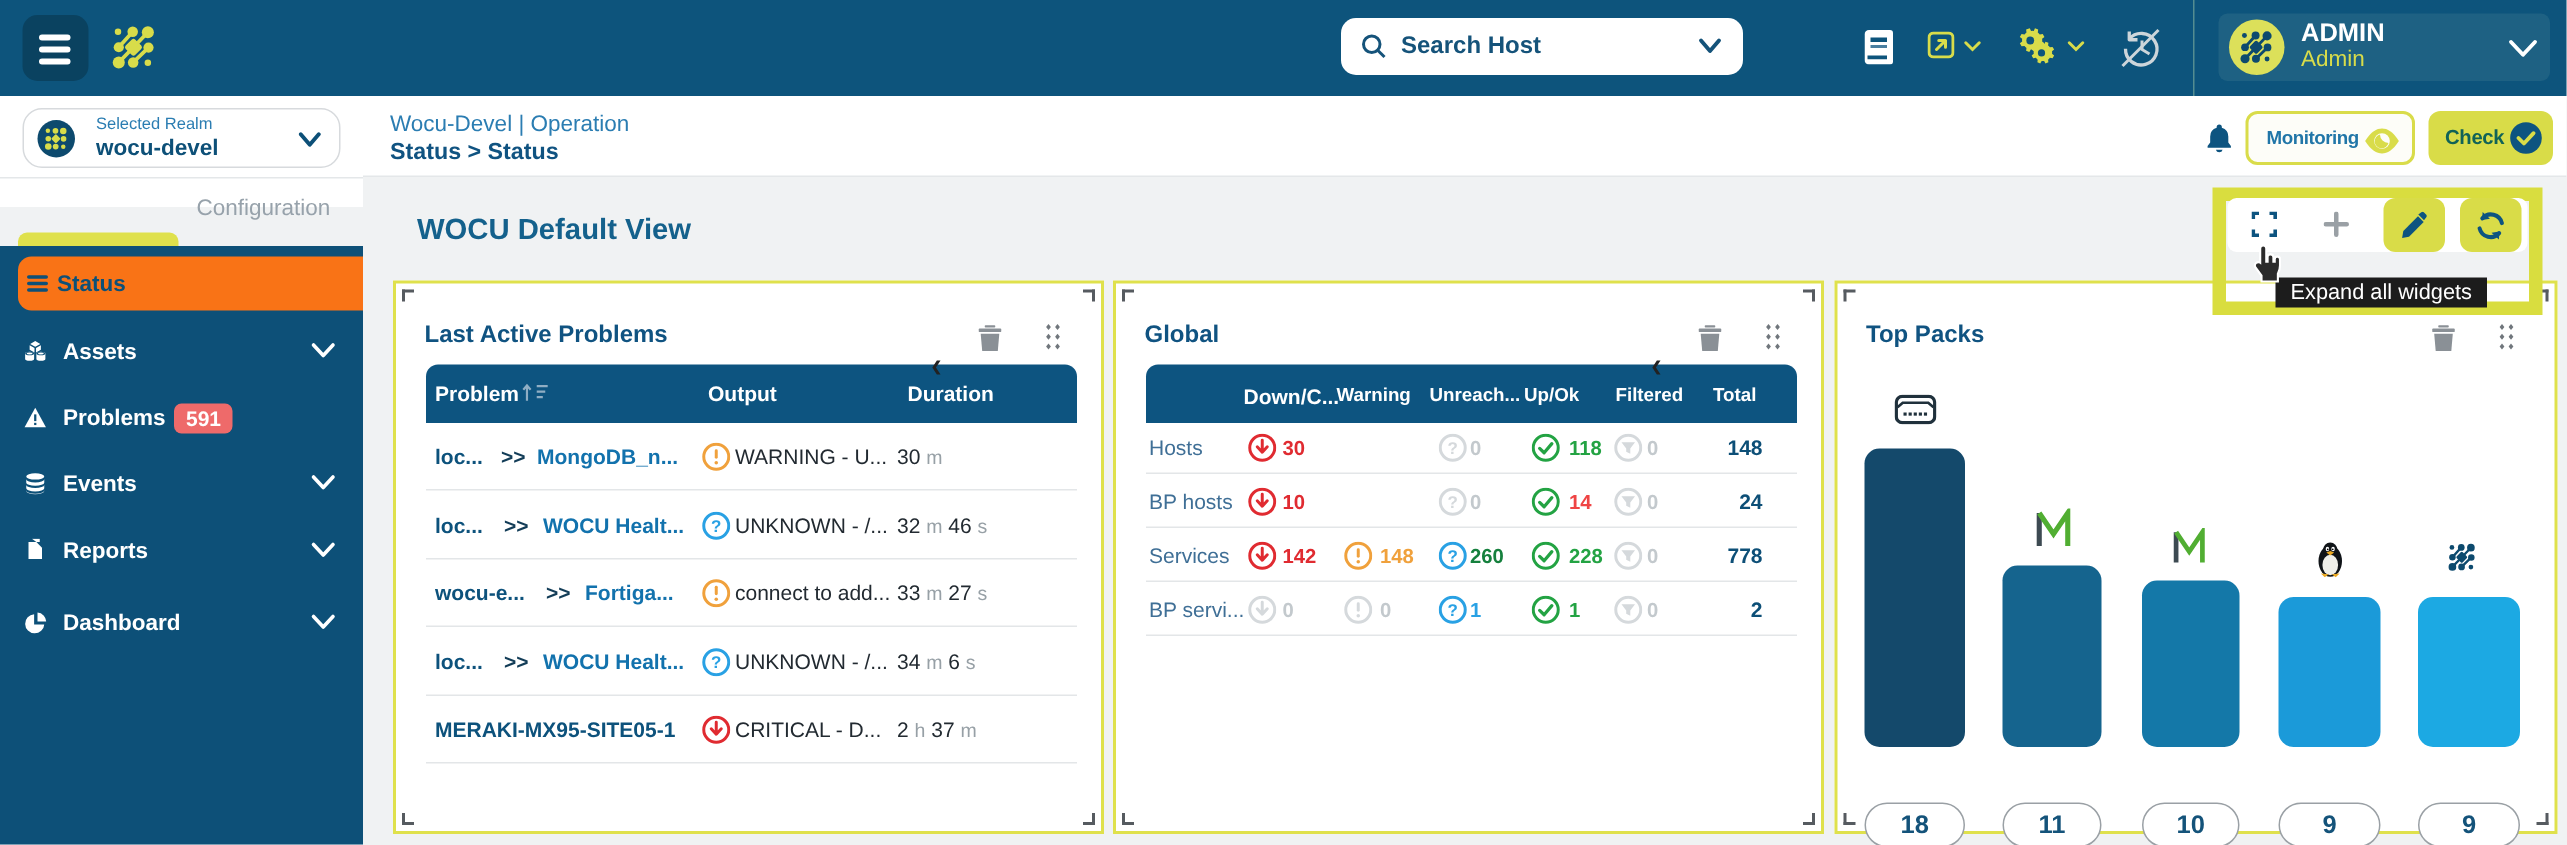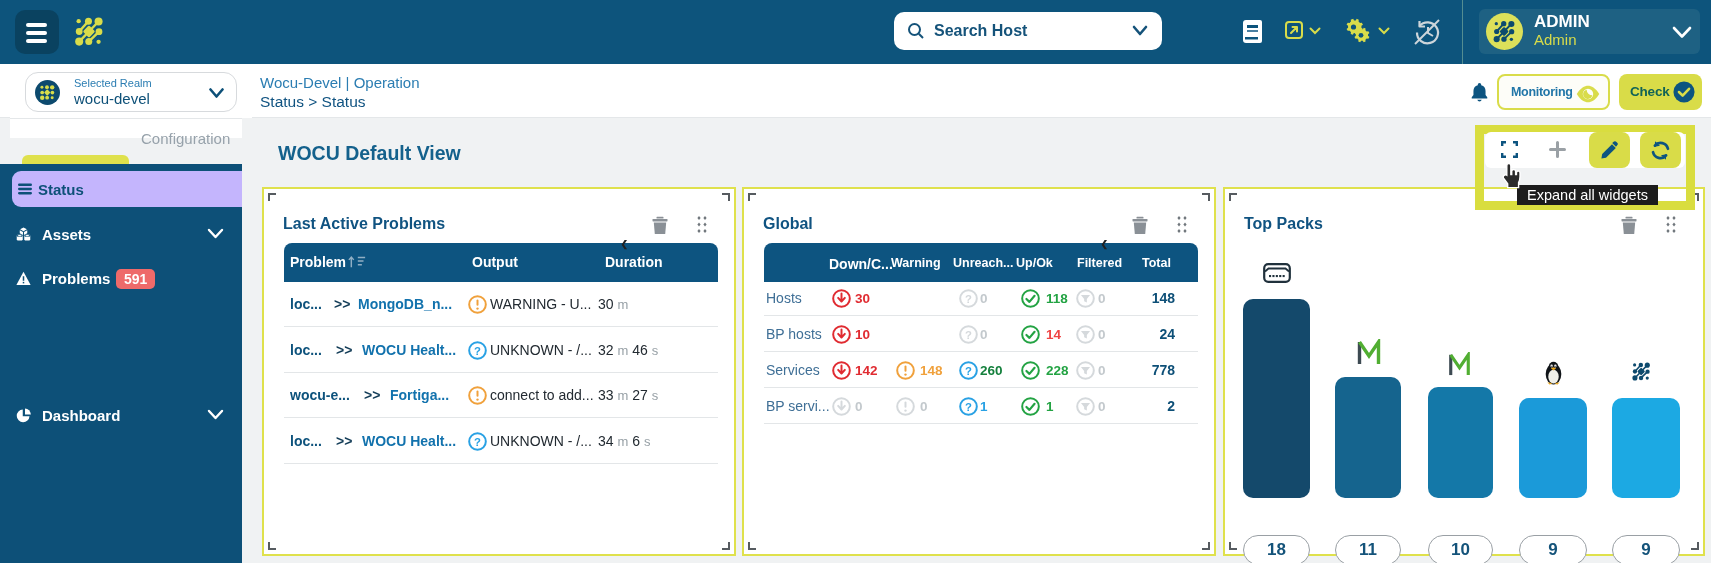--- a/index.html
+++ b/index.html
@@ -16,38 +16,38 @@
   .hicon { position:absolute; top:20px; }
   
   #userline { position:absolute; left:1462px; top:0; width:1px; height:64px; background:rgba(170,210,170,0.45); }
   #userbox { position:absolute; left:1479px; top:9px; width:221px; height:45px; background:rgba(182,219,195,0.10); border-radius:6px; }
   #avatar { position:absolute; left:7px; top:4px; width:37px; height:37px; border-radius:50%; background:#dce05a; }
   #uname { position:absolute; left:55px; top:3px; color:#fff; font-weight:bold; font-size:17px; }
   #urole { position:absolute; left:55px; top:22px; color:#d8dc4a; font-size:15px; }
   
   #subheader { position:absolute; left:0; top:64px; width:1711px; height:54px; background:#fff; border-bottom:1px solid #e4e7e9; }
   #bc1 { position:absolute; left:260px; top:10px; font-size:15px; color:#2b7db2; font-weight:500; }
-  #bc2 { position:absolute; left:260px; top:29px; font-size:15.5px; color:#105381; font-weight:normal; }
+  #bc2 { position:absolute; left:260px; top:29px; font-size:15.5px; color:#105381; font-weight:bold; }
   #btn-mon { position:absolute; left:1497px; top:10px; width:113px; height:36px; background:#fdfdf8; border:2px solid #d9dc4a; border-radius:8px; color:#2176a8; font-size:12.5px; font-weight:600; letter-spacing:-0.3px; line-height:32px; text-align:left; padding-left:12px; }
   #btn-check { position:absolute; left:1619px; top:10px; width:83px; height:36px; background:#d9dc48; border-radius:8px; color:#116357; font-size:13.5px; font-weight:bold; letter-spacing:-0.2px; line-height:36px; padding-left:11px; }
   
-  #side-white { position:absolute; left:10px; top:64px; width:242px; height:74px; background:#fff; }
+  #side-white { position:absolute; left:0; top:64px; width:242px; height:74px; background:#fff; }
   #realm { position:absolute; left:15px; top:8px; width:212px; height:40px; border:1px solid #d7dadd; border-radius:13px; background:#fff; }
   #realm .ic { position:absolute; left:9px; top:7px; width:25px; height:25px; border-radius:50%; background:#0d4a6e; }
   #realm .t1 { position:absolute; left:48px; top:4px; font-size:11px; color:#2b7db2; }
-  #realm .t2 { position:absolute; left:48px; top:17px; font-size:15px; font-weight:normal; color:#0d5078; }
+  #realm .t2 { position:absolute; left:48px; top:17px; font-size:15px; font-weight:bold; color:#0d5078; }
   #tabs { position:absolute; left:0; top:54px; width:242px; height:46px; border-top:1px solid #e4e7e9; }
   #tab1 { position:absolute; left:34px; top:11px; letter-spacing:-0.2px; font-size:15px; font-weight:bold; color:#105381;margin-top:46px; }
   #tab2 { position:absolute; left:131px; top:11px; font-size:15px; color:#97a2ab; }
   #tabind { position:absolute; left:12px; top:36px; width:107px; height:10px; background:#dfe14c; border-radius:6px 6px 0 0; }
   #side-dark { position:absolute; left:0; top:164px; width:242px; height:399px; background:#0d5078; }
   .mitem { position:absolute; left:0; width:242px; height:36px; color:#fff; font-weight:bold; font-size:15px; }
   .mitem .lab { position:absolute; left:42px; top:9px; }
   .mitem .chev { position:absolute; right:18px; top:11px; }
-  #mi-status { position:absolute; left:12px; top:7px; width:240px; height:36px; background:#c4b5fd; border-radius:9px; color:#0d5078; font-weight:bold; font-size:15px; }
+  #mi-status { position:absolute; left:12px; top:7px; width:240px; height:36px; background:#f97316; border-radius:9px; color:#0d5078; font-weight:bold; font-size:15px; }
   #mi-status .lab { position:absolute; left:26px; top:9.5px; }
   .badge { position:absolute; left:116px; top:8px; background:#ee6a6a; color:#fff; font-size:14px; font-weight:bold; border-radius:5px; padding:2px 8px; }
   
   #content { position:absolute; left:242px; top:118px; width:1469px; height:445px; background:#f0f2f3; }
   #viewtitle { position:absolute; left:36px; top:24px; font-size:19.5px; font-weight:bold; color:#14618c; }
   
   .card { position:absolute; top:69px; height:369px; background:#fff; border:2px solid #dfe14c; }
   .card .title { position:absolute; left:19px; top:26px; font-size:16px; font-weight:bold; color:#105381; }
   .cm { position:absolute; width:8px; height:8px; }
   .cm.tl { left:4px; top:4px; border-left:2px solid #565b60; border-top:2px solid #565b60; }
@@ -254,20 +254,44 @@
   </div>
   <div class="mitem" style="top:97px">
     <svg style="position:absolute;left:16px;top:10px" width="15" height="15" viewBox="0 0 20 20">
         <path d="M10 1 L19.5 18.5 H0.5 Z" fill="#fff"></path>
         <rect x="9" y="7" width="2" height="6" fill="#0d5078"></rect>
         <rect x="9" y="14.5" width="2" height="2" fill="#0d5078"></rect>
       </svg>
     <div class="lab">Problems</div>
     <div class="badge">591</div>
   </div>
+  <div class="mitem" style="top:141px">
+    <svg style="position:absolute;left:16px;top:10px" width="15" height="15" viewBox="0 0 20 20">
+        <g fill="#fff">
+          <ellipse cx="10" cy="3.5" rx="8" ry="2.8"></ellipse>
+          <path d="M2 6 a8 2.8 0 0 0 16 0 v3 a8 2.8 0 0 1 -16 0 Z"></path>
+          <path d="M2 11 a8 2.8 0 0 0 16 0 v3 a8 2.8 0 0 1 -16 0 Z"></path>
+          <path d="M2 16 a8 2.8 0 0 0 16 0 v0.5 a8 2.8 0 0 1 -16 0 Z"></path>
+        </g>
+      </svg>
+    <div class="lab">Events</div>
+    <svg class="chev" width="17" height="12" viewBox="0 0 17 12">
+        <path d="M2 2 L8.5 9 L15 2" fill="none" stroke="#fff" stroke-width="2.4" stroke-linecap="round" stroke-linejoin="round"></path>
+      </svg>
+  </div>
+  <div class="mitem" style="top:186px">
+    <svg style="position:absolute;left:16px;top:9px" width="15" height="16" viewBox="0 0 20 21">
+        <path d="M4 3 h7 l5 5 v10 H4 Z" fill="#fff"></path>
+        <path d="M7 0 h7 l0 3 h-3 Z" fill="#fff"></path>
+      </svg>
+    <div class="lab">Reports</div>
+    <svg class="chev" width="17" height="12" viewBox="0 0 17 12">
+        <path d="M2 2 L8.5 9 L15 2" fill="none" stroke="#fff" stroke-width="2.4" stroke-linecap="round" stroke-linejoin="round"></path>
+      </svg>
+  </div>
   <div class="mitem" style="top:234px">
     <svg style="position:absolute;left:16px;top:10px" width="15" height="15" viewBox="0 0 20 20">
         <path d="M9 2 A 8.5 8.5 0 1 0 18 11 L9 11 Z" fill="#fff"></path>
         <path d="M12 0.5 A 8.5 8.5 0 0 1 19.8 8.5 L12 8.5 Z" fill="#fff"></path>
       </svg>
     <div class="lab">Dashboard</div>
     <svg class="chev" width="17" height="12" viewBox="0 0 17 12">
         <path d="M2 2 L8.5 9 L15 2" fill="none" stroke="#fff" stroke-width="2.4" stroke-linecap="round" stroke-linejoin="round"></path>
       </svg>
   </div>
@@ -349,20 +373,29 @@
     <div class="prow" style="top:229.5px">
       <span class="hostlink" style="left:6px">loc...</span>
         <span class="sep" style="left:52px">&gt;&gt;</span>
         <span class="svclink" style="left:78px">WOCU Healt...</span>
       <svg style="position:absolute;left:184px;top:13px" width="19" height="19" viewBox="0 0 21 21">
           <circle cx="10.5" cy="10.5" r="9.2" fill="none" stroke="#29a1e4" stroke-width="2.2"></circle>
           <text x="10.5" y="15" font-size="12.5" font-weight="bold" fill="#29a1e4" text-anchor="middle" font-family="Liberation Sans">?</text>
         </svg>
       <span style="left:206px">UNKNOWN - /...</span>
       <span style="left:314px">34 <span class="unit">m</span> 6 <span class="unit">s</span></span>
+    </div>
+    <div class="prow" style="top:275px">
+      <span class="hostlink" style="left:6px">MERAKI-MX95-SITE05-1</span>
+      <svg style="position:absolute;left:184px;top:13px" width="19" height="19" viewBox="0 0 21 21">
+          <circle cx="10.5" cy="10.5" r="9.2" fill="none" stroke="#e02b31" stroke-width="2.2"></circle>
+          <path d="M10.5 5 V13 M6.8 9.8 L10.5 13.8 L14.2 9.8" fill="none" stroke="#e02b31" stroke-width="2.2" stroke-linecap="round" stroke-linejoin="round"></path>
+        </svg>
+      <span style="left:206px">CRITICAL - D...</span>
+      <span style="left:314px">2 <span class="unit">h</span> 37 <span class="unit">m</span></span>
     </div>
   </div>
 
   <div class="card" id="card2">
     <div class="cm tl"></div>
       <div class="cm tr"></div>
       <div class="cm bl"></div>
       <div class="cm br"></div>
     <svg class="ticon" style="position:absolute;left:388px;top:27px" width="16" height="18" viewBox="0 0 16 18">
       <g fill="#8a9096">

